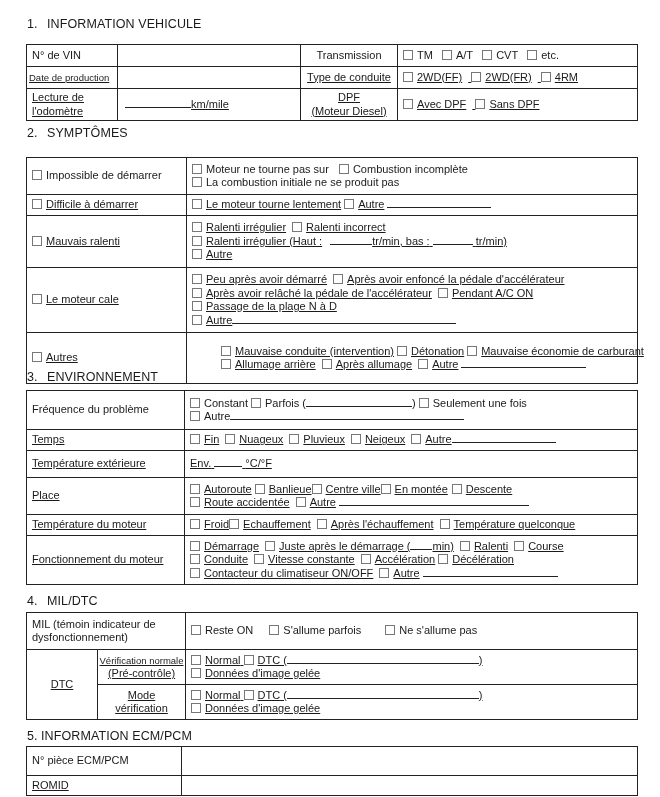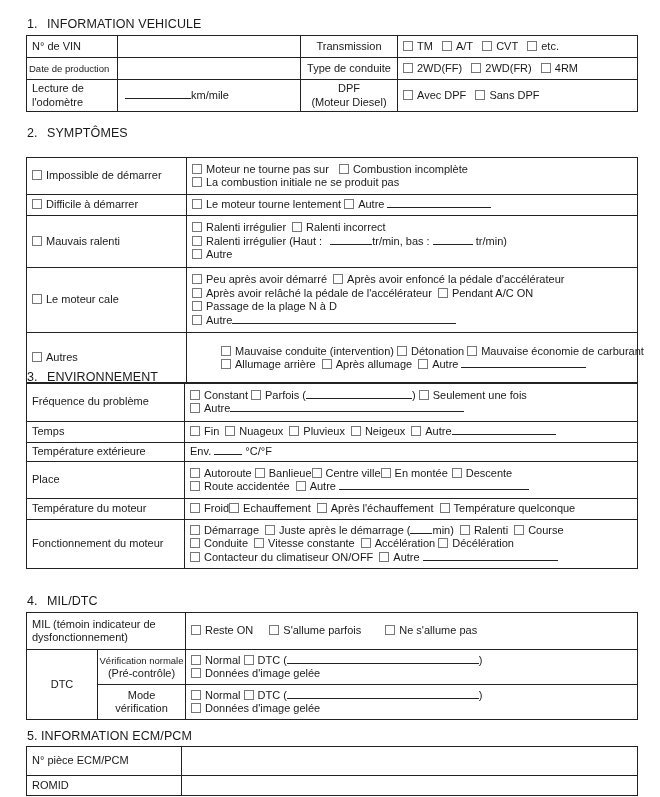--- a/index.html
+++ b/index.html
@@ -7,27 +7,27 @@
   .sec-title { position:absolute; left:27px; font-size:12.5px; letter-spacing:0.1px; }
   .sec-title .num { display:inline-block; width:20px; }
   table { position:absolute; border-collapse:collapse; table-layout:fixed; }
   td { border:1px solid #222; padding:0 5px; vertical-align:middle; line-height:13.5px; font-size:11px; }
   td.c { text-align:center; }
   .cb { display:inline-block; width:8px; height:8px; border:1px solid #777; vertical-align:-1px; margin-right:4px; background:#fff; }
   .opt { white-space:nowrap; margin-right:6px; }
   .blank { display:inline-block; border-bottom:1px solid #222; height:9px; vertical-align:baseline; }
   .small { font-size:9.5px; }
   .line { display:block; white-space:nowrap; }
-  tr.h1 td { border-top-color:#888; }
+  tr.h1 td { border-top-color:#888;text-decoration:underline; }
 </style>
 </head>
 <body>
 
 <div class="sec-title" style="top:17px;"><span class="num">1.</span><span>INFORMATION VEHICULE</span></div>
-<table style="left:26px; top:35px; width:611px;">
+<table style="left:26px; top:44px; width:611px;">
   <colgroup>
       <col style="width:91px">
       <col style="width:183px">
       <col style="width:97px">
       <col style="width:240px">
     </colgroup>
   <tbody>
       <tr style="height:22px;">
     <td>N° de VIN</td>
     <td></td>
@@ -108,40 +108,40 @@
     <td><span class="cb"></span><span>Autres</span></td>
     <td style="padding-right:0;padding-left:34px;">
       <span class="line"><span class="opt" style="margin-right:3px;"><span class="cb"></span><span>Mauvaise conduite (intervention)</span></span><span class="opt" style="margin-right:3px;"><span class="cb"></span><span>Détonation</span></span><span class="opt" style="margin-right:0;"><span class="cb"></span><span>Mauvaise économie de carburant</span></span></span>
       <span class="line"><span class="opt"><span class="cb"></span><span>Allumage arrière</span></span><span class="opt"><span class="cb"></span><span>Après allumage</span></span><span class="opt" style="margin-right:3px;"><span class="cb"></span><span>Autre</span></span><span class="blank" style="width:125px;"></span></span>
     </td>
   </tr>
 </tbody>
   </table>
 
 <div class="sec-title" style="top:370px;"><span class="num">3.</span><span>ENVIRONNEMENT</span></div>
-<table style="left:26px; top:382px; width:611px;">
+<table style="left:26px; top:390px; width:611px;">
   <colgroup>
       <col style="width:158px">
       <col style="width:453px">
     </colgroup>
   <tbody>
       <tr style="height:39px;">
     <td>Fréquence du problème</td>
     <td>
       <span class="line"><span class="opt" style="margin-right:3px;"><span class="cb"></span><span>Constant</span></span><span class="opt" style="margin-right:0;"><span class="cb"></span><span>Parfois (</span></span><span class="blank" style="width:106px;"></span><span style="margin-right:3px;">)</span><span class="opt"><span class="cb"></span><span>Seulement une fois</span></span></span>
       <span class="line"><span class="opt" style="margin-right:0;"><span class="cb"></span><span>Autre</span></span><span class="blank" style="width:234px;"></span></span>
     </td>
   </tr>
   <tr class="h1" style="height:21px;">
     <td>Temps</td>
     <td>
       <span class="opt"><span class="cb"></span><span>Fin</span></span><span class="opt"><span class="cb"></span><span>Nuageux</span></span><span class="opt"><span class="cb"></span><span>Pluvieux</span></span><span class="opt"><span class="cb"></span><span>Neigeux</span></span><span class="opt" style="margin-right:0;"><span class="cb"></span><span>Autre</span></span><span class="blank" style="width:104px;"></span>
     </td>
   </tr>
-  <tr class="h1" style="height:19px;">
+  <tr class="h1" style="height:27px;">
     <td>Température extérieure</td>
     <td><span>Env.</span> <span class="blank" style="width:28px;"></span> <span>°C/°F</span></td>
   </tr>
   <tr class="h1" style="height:37px;">
     <td>Place</td>
     <td>
       <span class="line"><span class="opt" style="margin-right:3px;"><span class="cb"></span><span>Autoroute</span></span><span class="opt" style="margin-right:0;"><span class="cb"></span><span>Banlieue</span></span><span class="opt" style="margin-right:0;"><span class="cb"></span><span>Centre ville</span></span><span class="opt" style="margin-right:4px;"><span class="cb"></span><span>En montée</span></span><span class="opt"><span class="cb"></span><span>Descente</span></span></span>
       <span class="line"><span class="opt"><span class="cb"></span><span>Route accidentée</span></span><span class="opt" style="margin-right:3px;"><span class="cb"></span><span>Autre</span></span><span class="blank" style="width:190px;"></span></span>
     </td>
   </tr>

